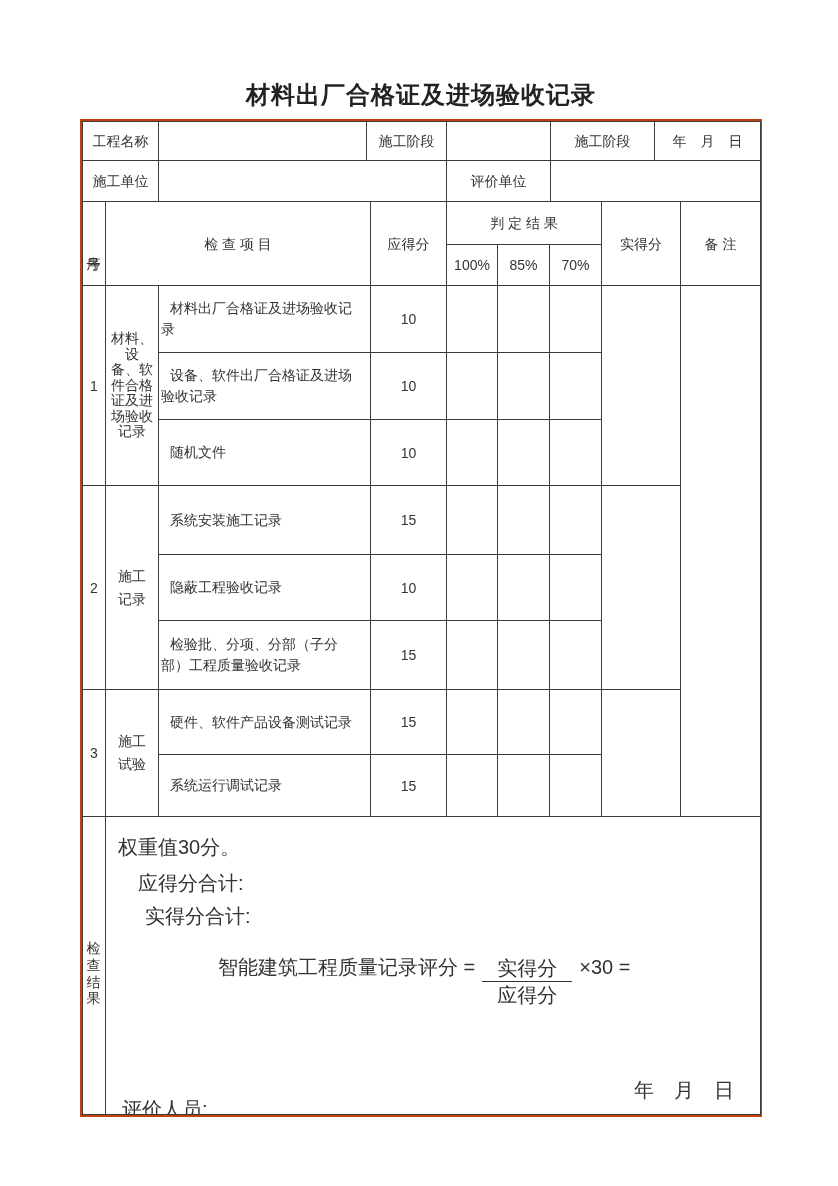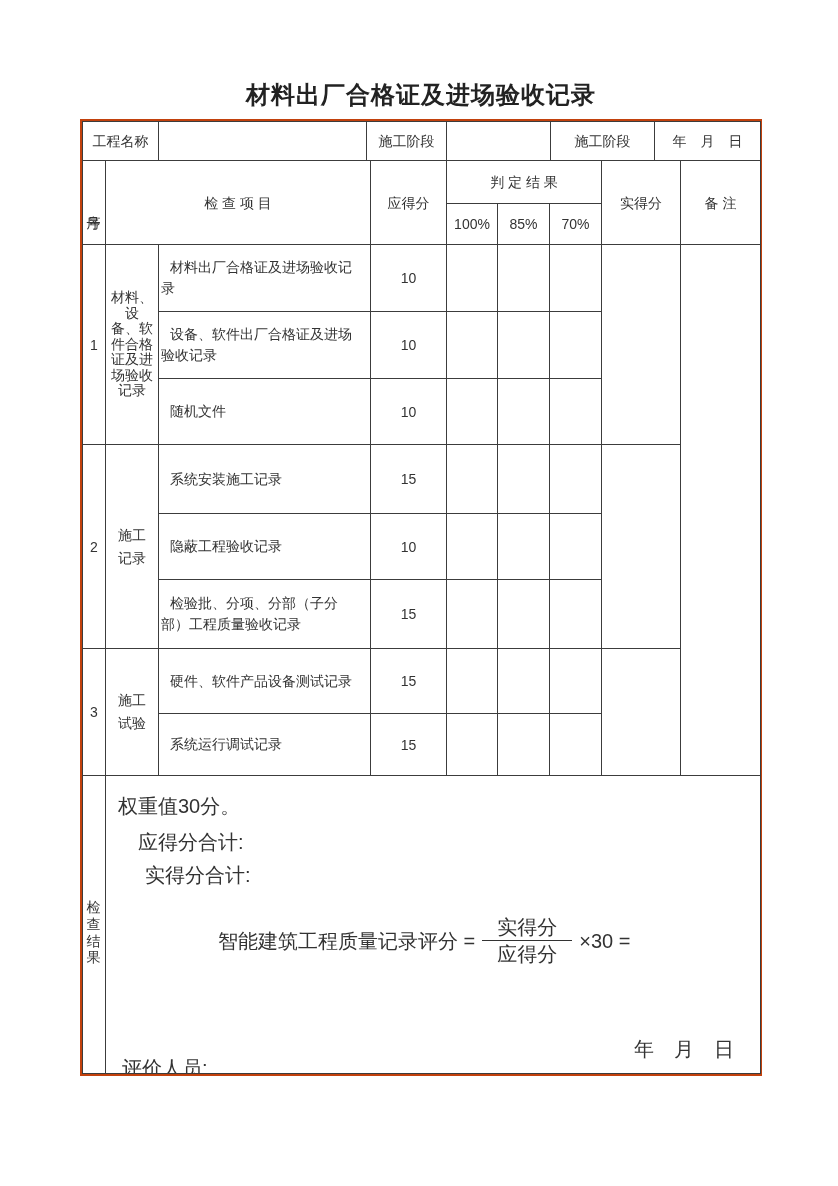--- a/index.html
+++ b/index.html
@@ -53,21 +53,21 @@
     text-orientation: upright;
     letter-spacing: 2px;
   }
   .vtext-wide {
     writing-mode: vertical-rl;
     text-orientation: upright;
     letter-spacing: 17px;
   }
   .summary-cell { position: relative; text-align: left; }
   .abs { position: absolute; font-size: 20px; white-space: nowrap; }
-  .formula { display: flex; align-items: center; }
+  .formula { display: flex; }
   .frac { display: inline-flex; flex-direction: column; text-align: center; margin: 0 7px; }
   .frac-num { padding: 1px 15px 4px; border-bottom: 1px solid #333333; }
   .frac-den { padding: 4px 15px 1px; }
 </style>
 </head>
 <body>
 
 <div class="doc-title">材料出厂合格证及进场验收记录</div>
 
 <div class="sheet">
@@ -82,20 +82,26 @@
         <col style="width:106px">
     </colgroup>
     <tbody>
         <tr style="height:39px">
       <td>工程名称</td>
       <td></td>
       <td>施工阶段</td>
       <td></td>
       <td>施工阶段</td>
       <td>年　月　日</td>
+    </tr>
+    <tr style="height:41px">
+      <td>施工单位</td>
+      <td colspan="2"></td>
+      <td>评价单位</td>
+      <td colspan="2"></td>
     </tr>
   </tbody>
     </table>
 
   <table>
     <colgroup>
       <col style="width:23px">
         <col style="width:53px">
         <col style="width:212px">
       <col style="width:76px">

